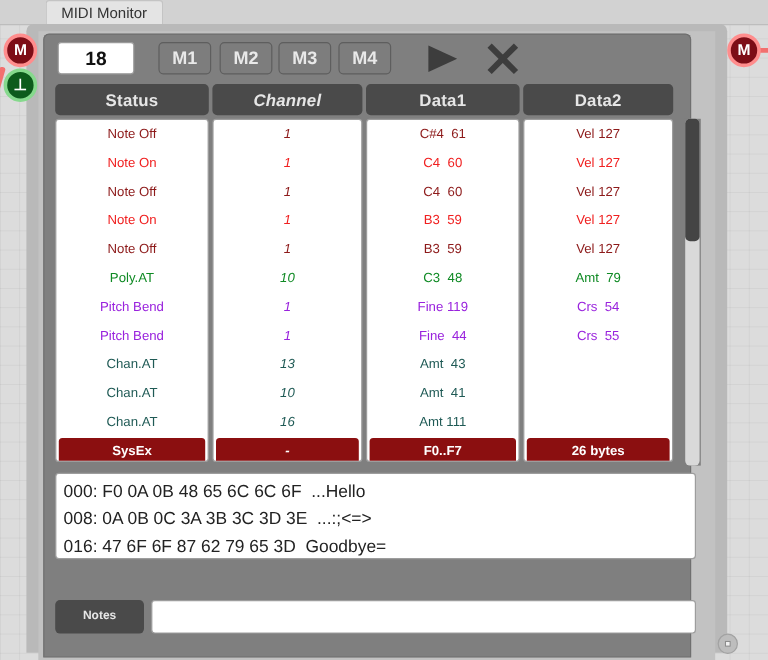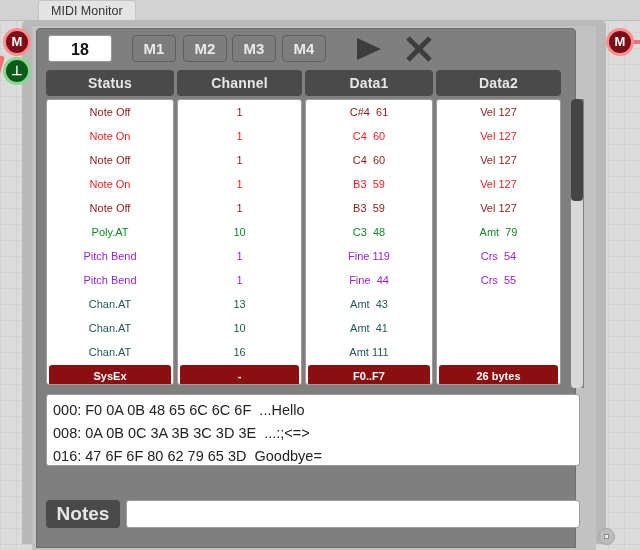--- a/index.html
+++ b/index.html
@@ -111,21 +111,21 @@
   #table-wrap {
     position: absolute;
     left: 10px; top: 42px;
     width: 520px; height: 318px;
   }
   .col {
     position: absolute; top: 0;
     height: 318px;
   }
   #col-status  { left: 0px;   width: 128px; }
-  #col-channel { left: 131px; width: 125px; }
+  #col-channel { left: 131px; width: 125px; font-style: italic; }
   #col-data1   { left: 259px; width: 128px; }
   #col-data2   { left: 390px; width: 125px; }
 
   .colhead {
     height: 26px; line-height: 26px;
     background: #4a4a4a;
     border-radius: 4px;
     color: #e6e6e6;
     font-size: 14px; font-weight: bold;
     text-align: center;
@@ -210,21 +210,21 @@
     position: absolute;
     left: 10px; top: 472px;
     width: 534px; height: 28px;
   }
   #notes-label {
     position: absolute; left: 0; top: 0;
     width: 74px; height: 28px;
     background: #4a4a4a;
     border-radius: 4px;
     color: #e6e6e6;
-    font-size: 19px; font-weight: bold;
+    font-size: 10px; font-weight: bold;
     text-align: center;
     line-height: 28px;
   }
   #notes-input {
     position: absolute; left: 80px; top: 0;
     width: 454px; height: 28px;
     background: #ffffff;
     border: 1px solid #9d9d9d;
     border-radius: 3px;
     box-sizing: border-box;
@@ -417,21 +417,21 @@
 
       <div id="scrollbar">
         <div id="scroll-track"></div>
         <div id="scroll-thumb"></div>
       </div>
     </div>
 
     <div id="hex-panel">
         <div class="hexline">000: F0 0A 0B 48 65 6C 6C 6F  ...Hello</div>
         <div class="hexline">008: 0A 0B 0C 3A 3B 3C 3D 3E  ...:;&lt;=&gt;</div>
-        <div class="hexline">016: 47 6F 6F 80 62 79 65 3D  Goodbye=</div>
+        <div class="hexline">016: 47 6F 6F 87 62 79 65 3D  Goodbye=</div>
         <div class="hexline">024: 3E F7                    &gt;.</div>
       </div>
 
     <div id="notes-row">
       <div id="notes-label">Notes</div>
       <div id="notes-input"></div>
     </div>
   </div>
 
   <div class="port" id="port-in">

